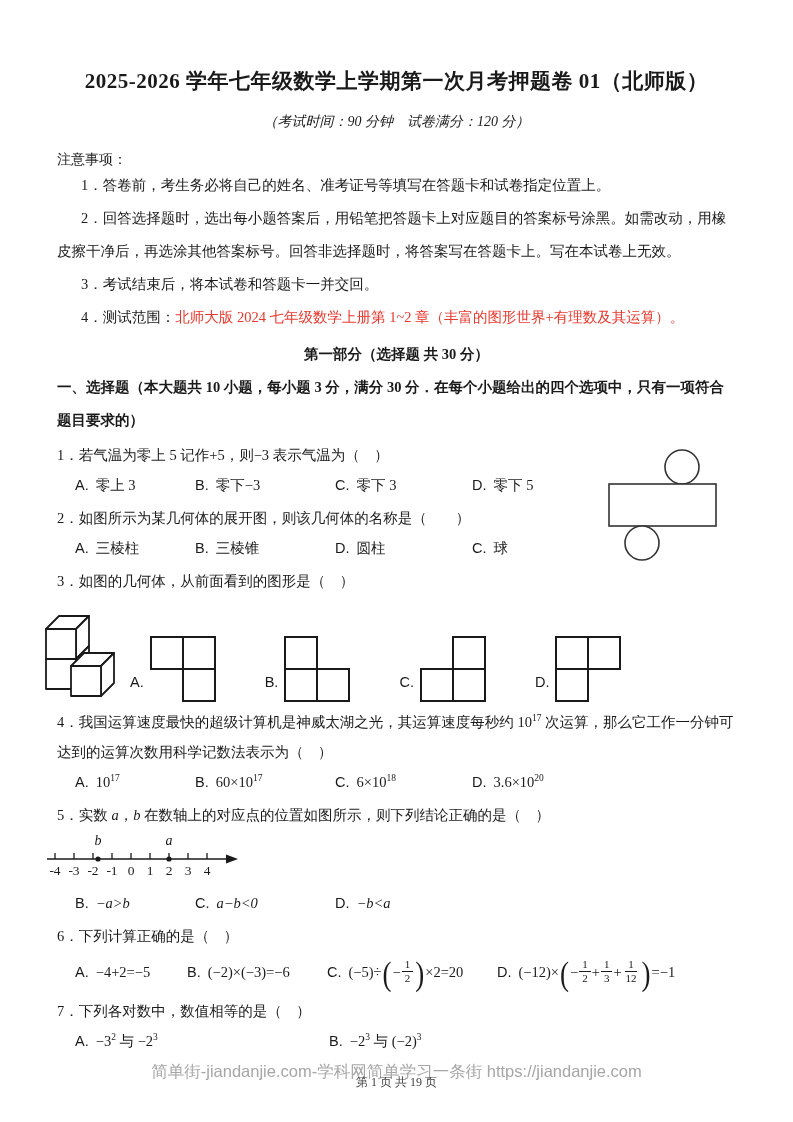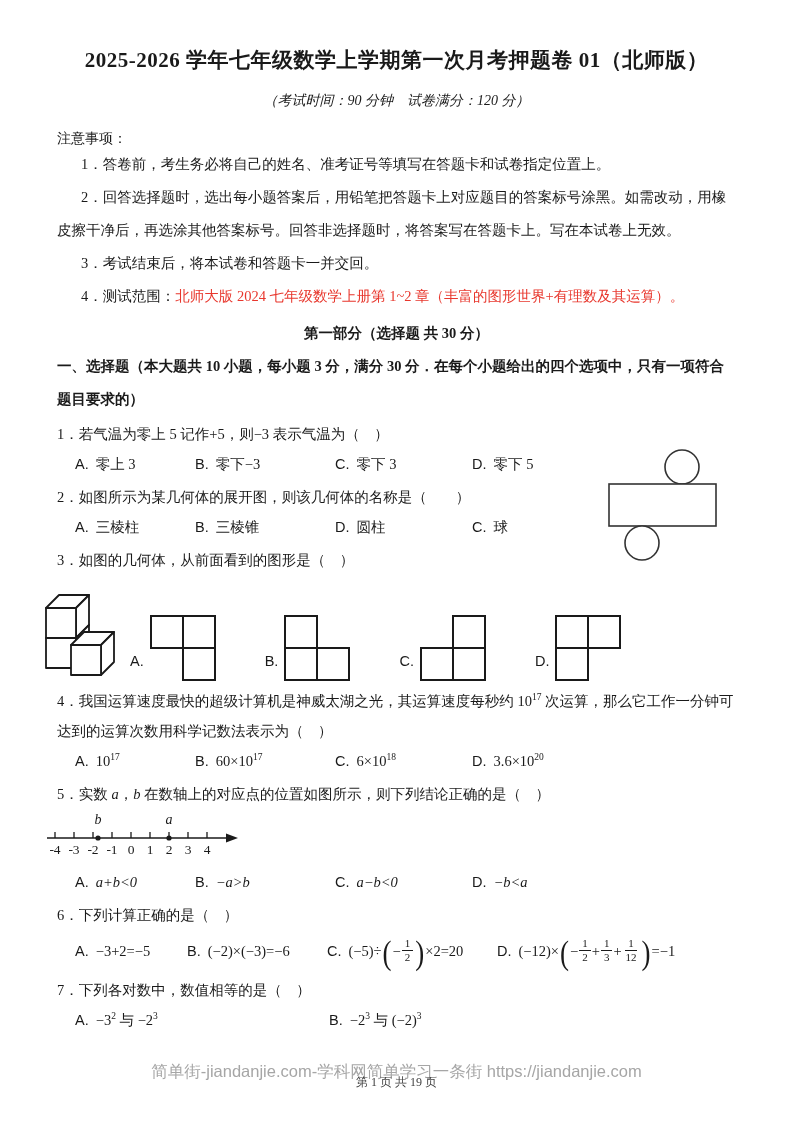--- a/index.html
+++ b/index.html
@@ -4,21 +4,21 @@
 <style>
   * { margin:0; padding:0; box-sizing:border-box; }
   html,body { background:#888; }
   .page {
     position:relative; width:793px; height:1122px; margin:0 auto;
     background:#ffffff; color:var(--ink,#1a1a1a);
     font-family:"Liberation Serif","DejaVu Serif",serif;
     font-size:14.5px; overflow:hidden;
   }
   .content { padding:46px 57px 0 57px; }
-  .title { text-align:center; font-size:21px; font-weight:bold; letter-spacing:.5px; }
+  .title { text-align:center; font-size:21px; font-weight:bold; letter-spacing:.5px;margin-top:21px; }
   .subtitle { text-align:center; font-size:14px; margin-top:18px; font-style:italic; }
   .notice-title { font-weight:normal; font-size:14px; margin-top:20px; }
   .note { line-height:33px; text-indent:24px; }
   .red { color:var(--red,#e8372d); }
   .part-header { text-align:center; font-weight:bold; line-height:30px; margin-top:5px; }
   .section-header { font-weight:bold; line-height:33px; margin-top:2px; }
   .stem { line-height:30px; margin-top:3px; }
   .optrow { display:grid; grid-template-columns:120px 140px 137px auto; padding-left:18px; line-height:30px; }
   .optrow.q6row { grid-template-columns:112px 140px 170px auto; align-items:center; min-height:42px; line-height:42px;}
   .optrow.q7row { grid-template-columns:245px auto;gap:9px; }
@@ -161,29 +161,28 @@
           <text x="143" y="43">3</text>
           <text x="162" y="43">4</text>
         </g>
         <circle cx="53" cy="27" r="2.6" fill="#1a1a1a"></circle>
         <circle cx="124" cy="27" r="2.6" fill="#1a1a1a"></circle>
         <text x="53" y="13" font-size="14" font-style="italic" text-anchor="middle" fill="#1a1a1a">b</text>
         <text x="124" y="13" font-size="14" font-style="italic" text-anchor="middle" fill="#1a1a1a">a</text>
       </svg>
     </div>
     <div class="optrow">
-      <span><span class="oletter">A.</span><span class="ital">a+b&lt;0</span></span>
       <span><span class="oletter">B.</span><span class="ital">−a&gt;b</span></span>
       <span><span class="oletter">C.</span><span class="ital">a−b&lt;0</span></span>
       <span><span class="oletter">D.</span><span class="ital">−b&lt;a</span></span>
     </div>
 
     <p class="stem">6．下列计算正确的是（　）</p>
     <div class="optrow q6row">
-      <span><span class="oletter">A.</span><span>−3+2=−5</span></span>
+      <span><span class="oletter">A.</span><span>−4+2=−5</span></span>
       <span><span class="oletter">B.</span><span>(−2)×(−3)=−6</span></span>
       <span><span class="oletter">C.</span><span class="mexpr"><span>(−5)÷</span><span class="bp">(</span><span>−</span><span class="frac">
               <span class="fn">1</span>
               <span class="fd">2</span>
             </span><span class="bp">)</span><span>×2=20</span></span></span>
       <span><span class="oletter">D.</span><span class="mexpr"><span>(−12)×</span><span class="bp">(</span><span>−</span><span class="frac">
               <span class="fn">1</span>
               <span class="fd">2</span>
             </span><span>+</span><span class="frac">
               <span class="fn">1</span>

